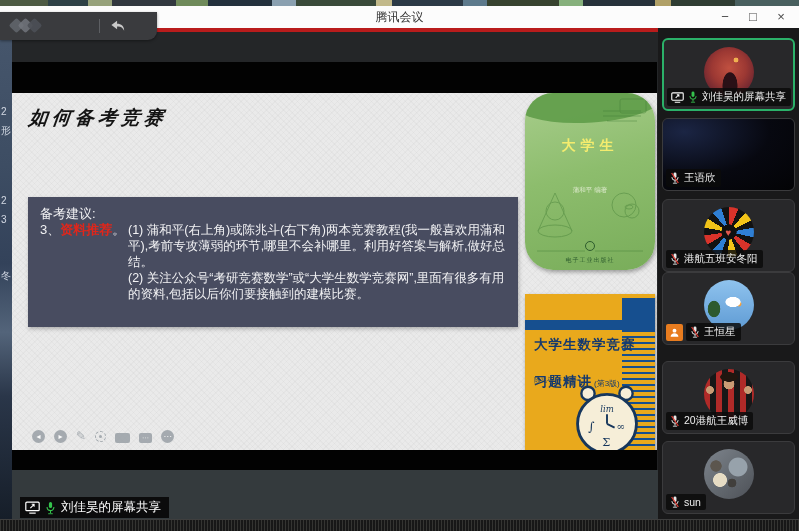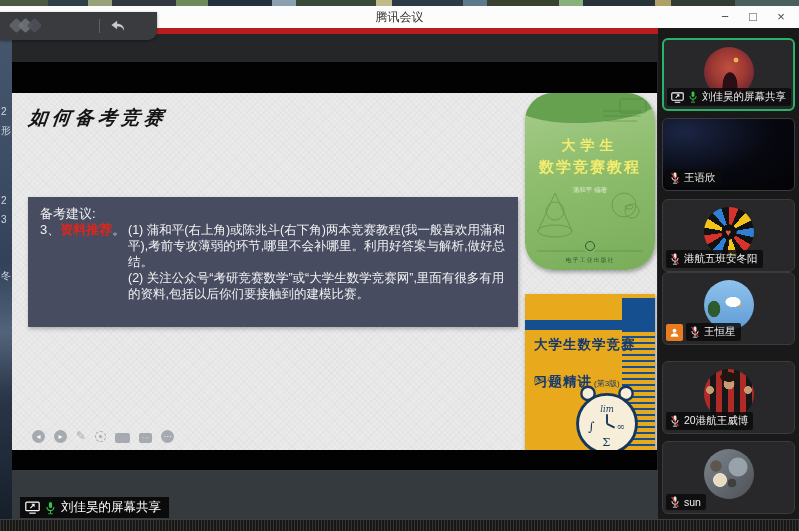--- a/index.html
+++ b/index.html
@@ -4,21 +4,21 @@
 <style>
   html,body{margin:0;padding:0;background:#111;}
   .window{position:relative;width:799px;height:531px;overflow:hidden;background:#242628;
           font-family:"Liberation Sans","DejaVu Sans",sans-serif;-webkit-font-smoothing:antialiased;}
   
   .top-strip{position:absolute;left:0;top:0;width:799px;height:6px;
     background:linear-gradient(90deg,#4d5a43 0 6%,#2e4146 6% 11%,#97a27b 11% 14%,#32383f 14% 22%,
       #6f8a5a 22% 26%,#23313d 26% 34%,#8aa0b0 34% 37%,#3a4a3a 37% 47%,#c2b98a 47% 49%,#2c3a46 49% 58%,
       #5d7a8c 58% 61%,#37432f 61% 70%,#86b07c 70% 73%,#27323b 73% 82%,#b0a067 82% 84%,#2f3d33 84% 92%,#49605f 92% 100%);}
   
-  .titlebar{position:absolute;left:0;top:6px;width:799px;height:22px;background:#fcfcfc;border-bottom:6px solid #b91c1c;}
+  .titlebar{position:absolute;left:0;top:6px;width:799px;height:22px;background:#fcfcfc;border-bottom:4px solid #b91c1c;}
   .titlebar .title{position:absolute;left:0;right:0;top:3px;text-align:center;font-size:12px;color:#333;}
   .win-controls{position:absolute;right:6px;top:0;height:22px;display:flex;align-items:center;gap:4px;}
   .win-btn{width:24px;height:20px;text-align:center;line-height:20px;font-size:13px;color:#4a4a4a;cursor:default;}
   
   .annot{position:absolute;left:0;top:12px;width:157px;height:28px;background:#3a3b3e;
          border-radius:0 0 9px 0;z-index:60;display:flex;align-items:center;box-shadow:0 1px 3px rgba(0,0,0,.4);}
   .logo{position:relative;width:34px;height:16px;margin-left:9px;}
   .logo i{position:absolute;width:11px;height:11px;border-radius:2px;transform:rotate(45deg);top:2px;}
   .logo i.d1{left:2px;background:#5c6066;}
   .logo i.d2{left:11px;background:#72767d;opacity:.85;}
@@ -193,21 +193,20 @@
           <circle cx="99" cy="112" r="12"></circle>
             <circle cx="107" cy="118" r="7"></circle>
             <ellipse cx="104" cy="114" rx="4" ry="2"></ellipse>
           <path d="M78 18 h38 M78 23 h38 M82 28 h30"></path>
             <rect x="95" y="6" width="26" height="14" rx="2"></rect>
           <path d="M12 158 h48 M70 158 h48"></path>
         </g>
       </svg>
       <div class="b1-title">
         <span class="t1">大学生</span>
-        <span class="t2">数学竞赛教程</span>
       </div>
       <div class="b1-authors">蒲和平 编著</div>
       <div class="b1-pub">
         <span class="mark"></span>
         <span class="nm">电子工业出版社</span>
       </div>
     </div>
 
     <div class="book book2">
       <div class="b2-square"></div>

